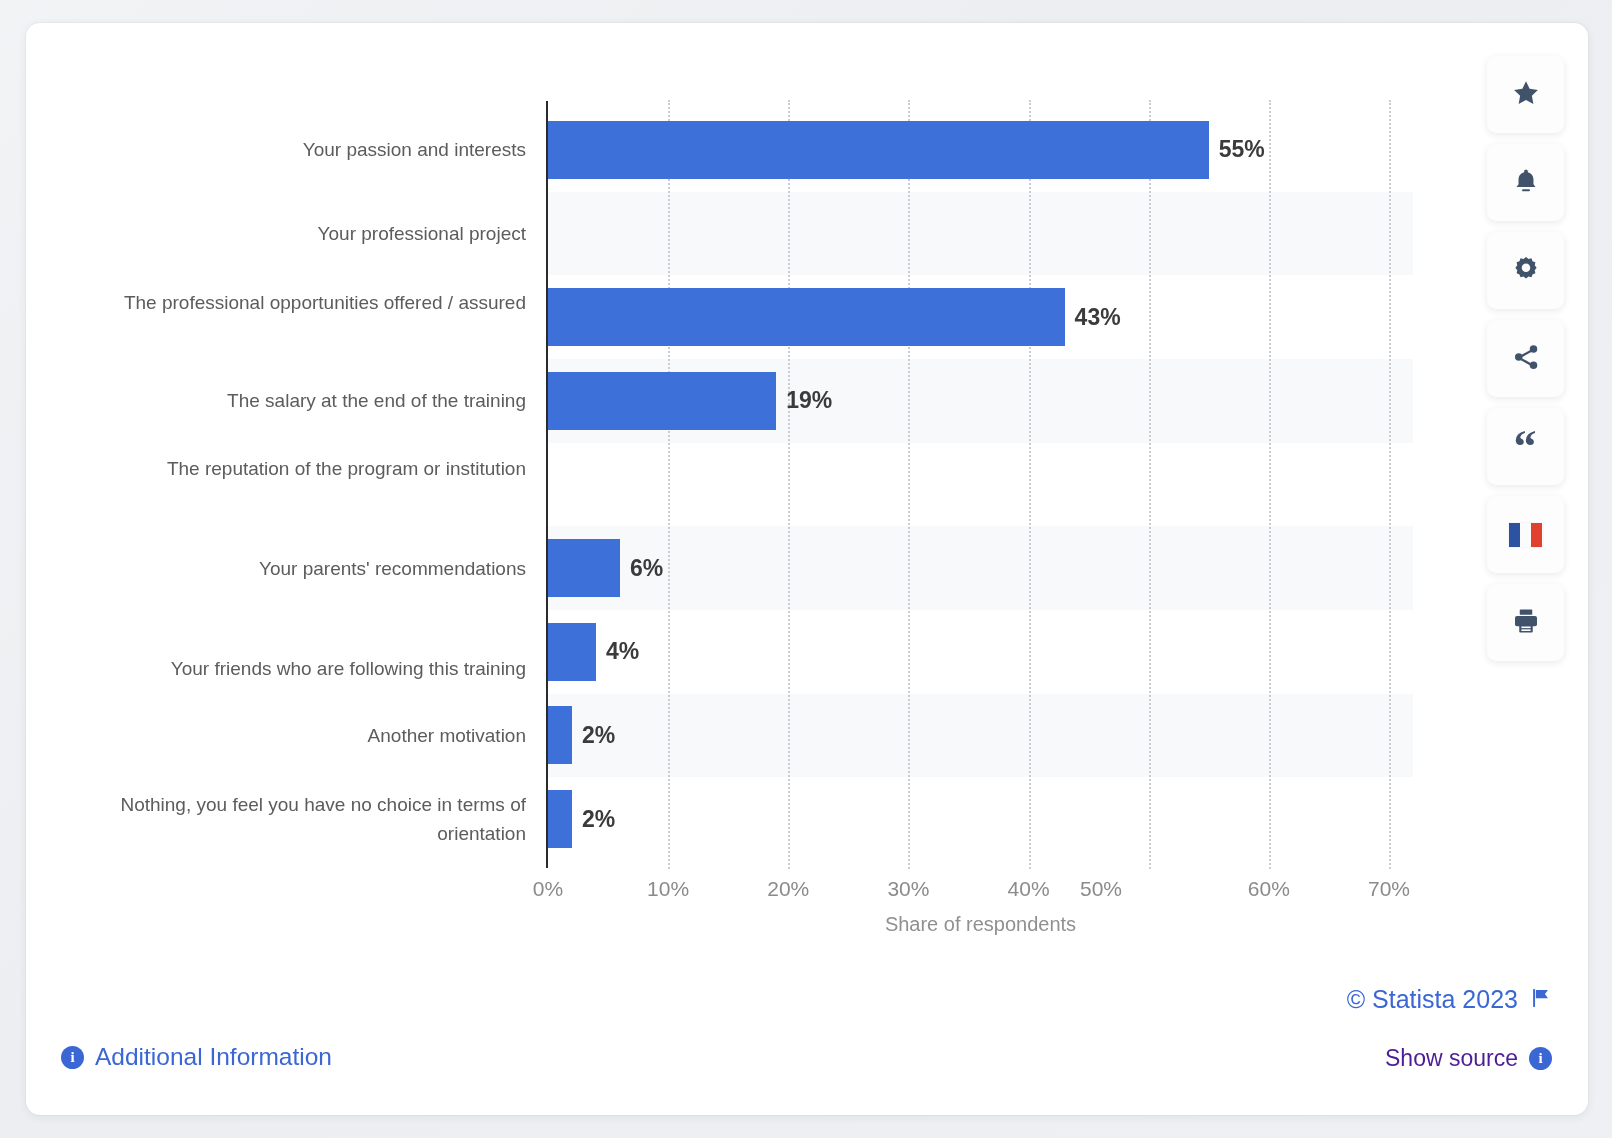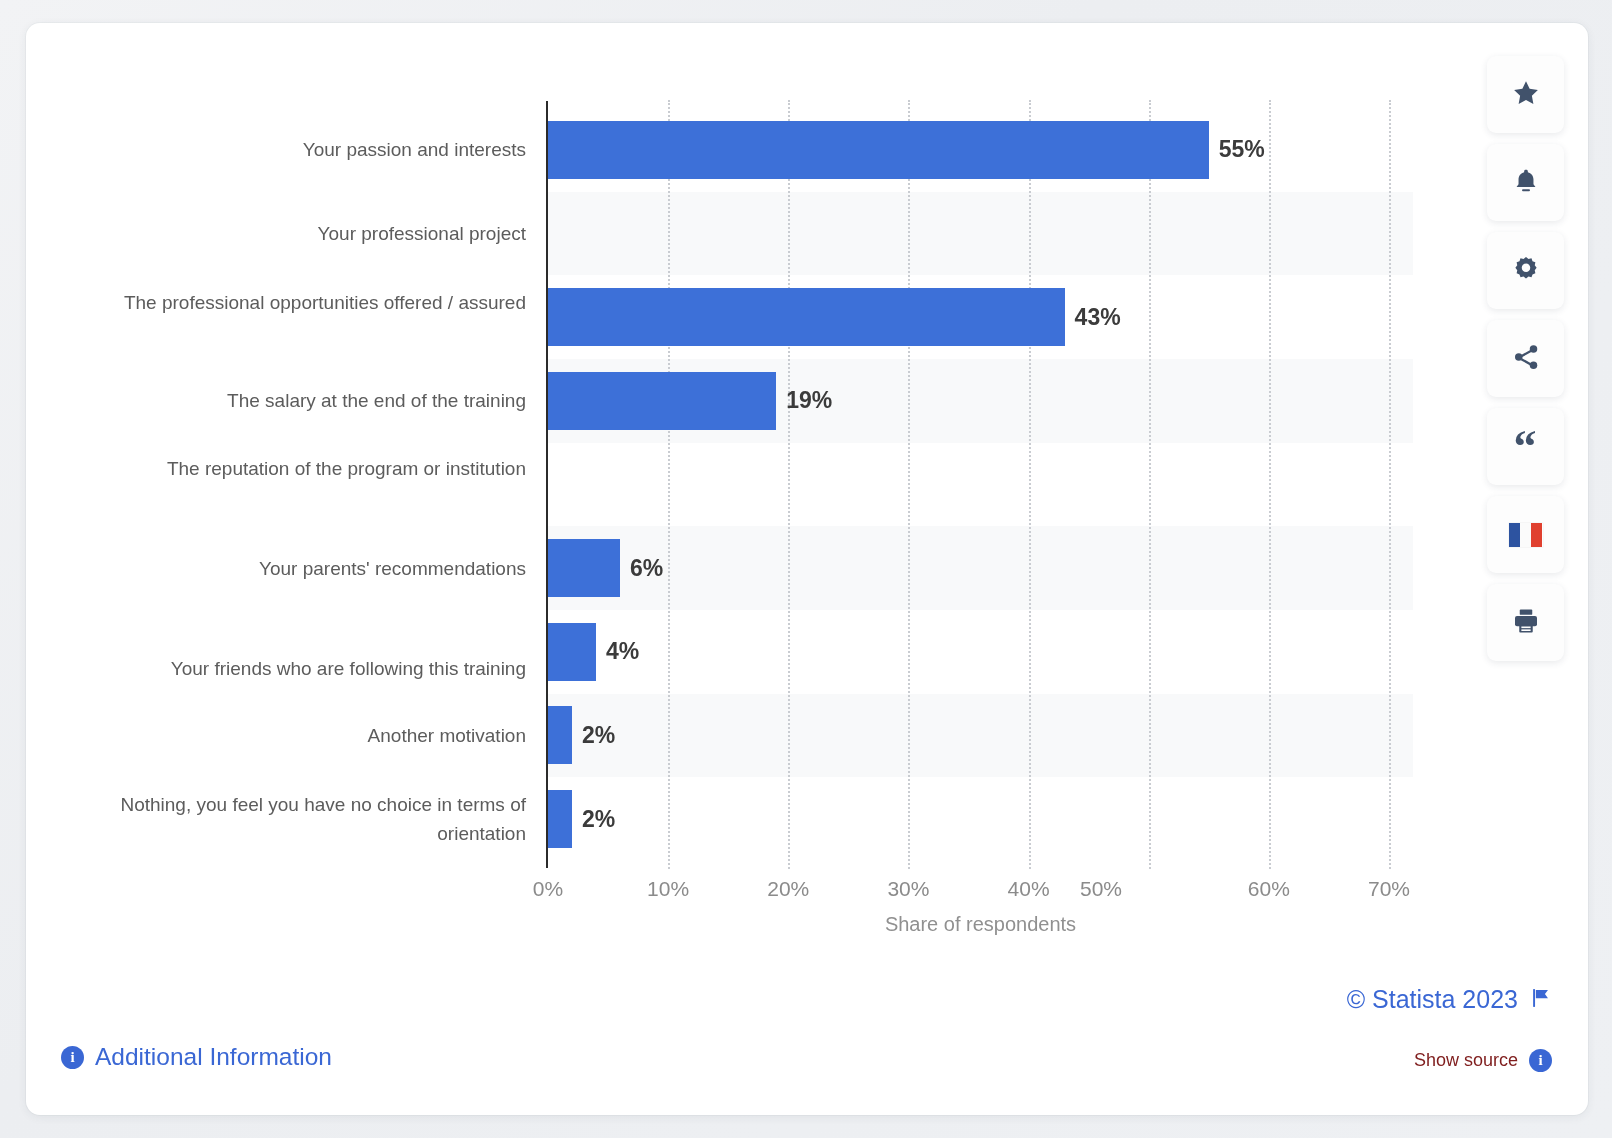--- a/index.html
+++ b/index.html
@@ -159,22 +159,22 @@
     font-size: 25px;
     color: #3a67d4;
   }
   #show-source {
     position: absolute;
     right: 36px; bottom: 43px;
     display: flex; align-items: center; gap: 11px;
     cursor: pointer;
   }
   #show-source .label {
-    font-size: 18px;
-    color: #7f1d1d;
+    font-size: 23px;
+    color: #4c1d95;
   }
   .info-circle {
     width: 23px; height: 23px;
     border-radius: 50%;
     background: #3a67d4;
     color: #fff;
     font-size: 15px;
     font-weight: bold;
     font-family: "Liberation Serif", serif;
     display: flex; align-items: center; justify-content: center;

